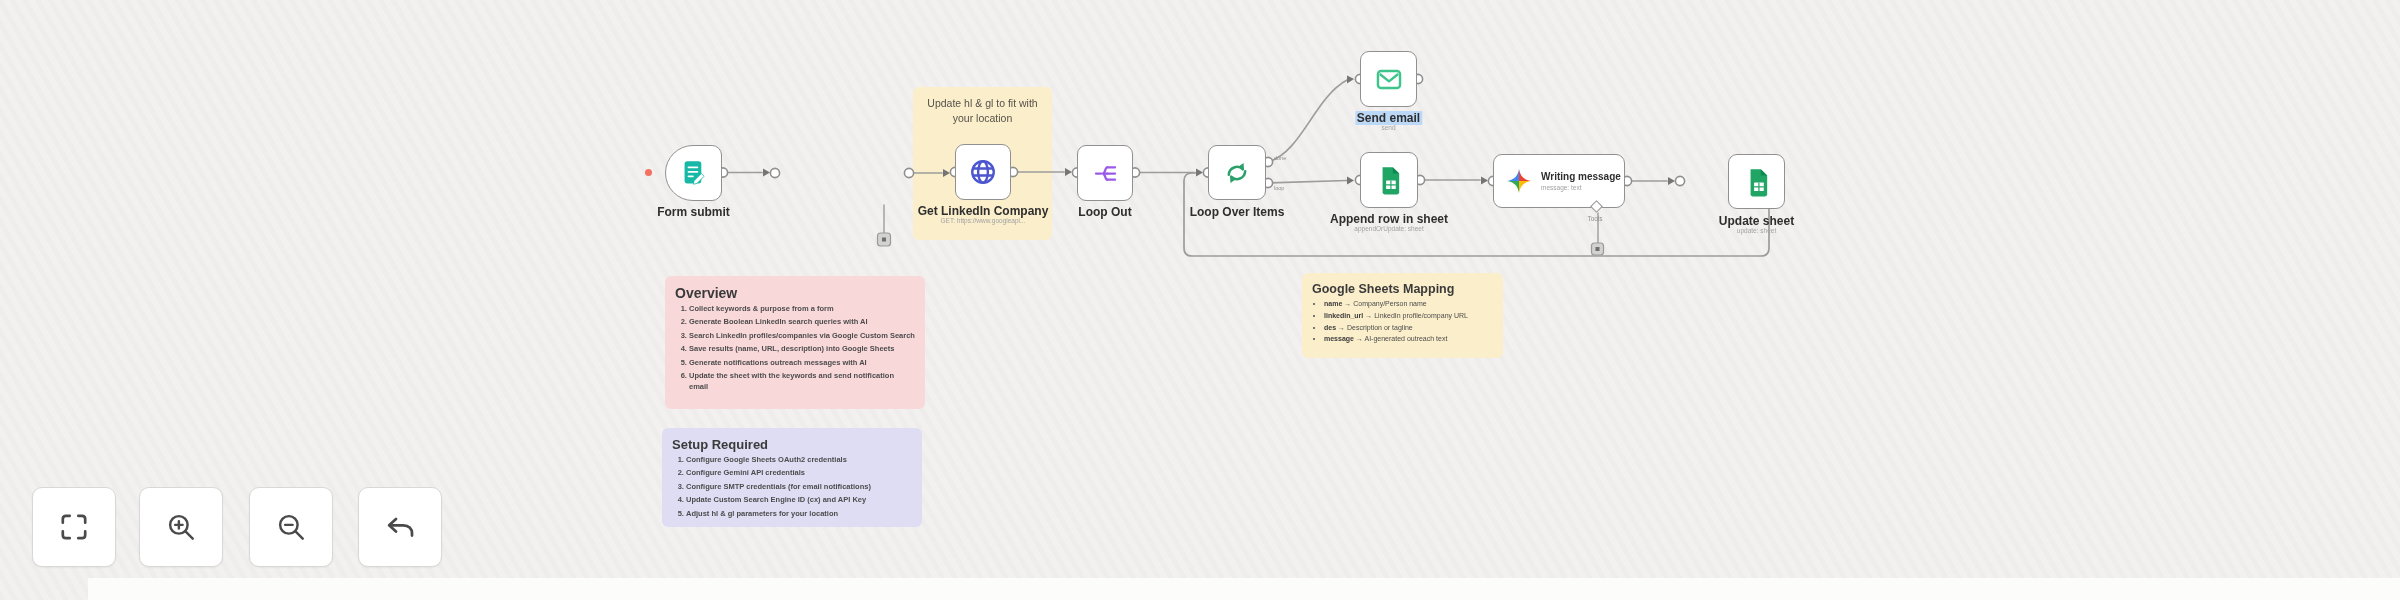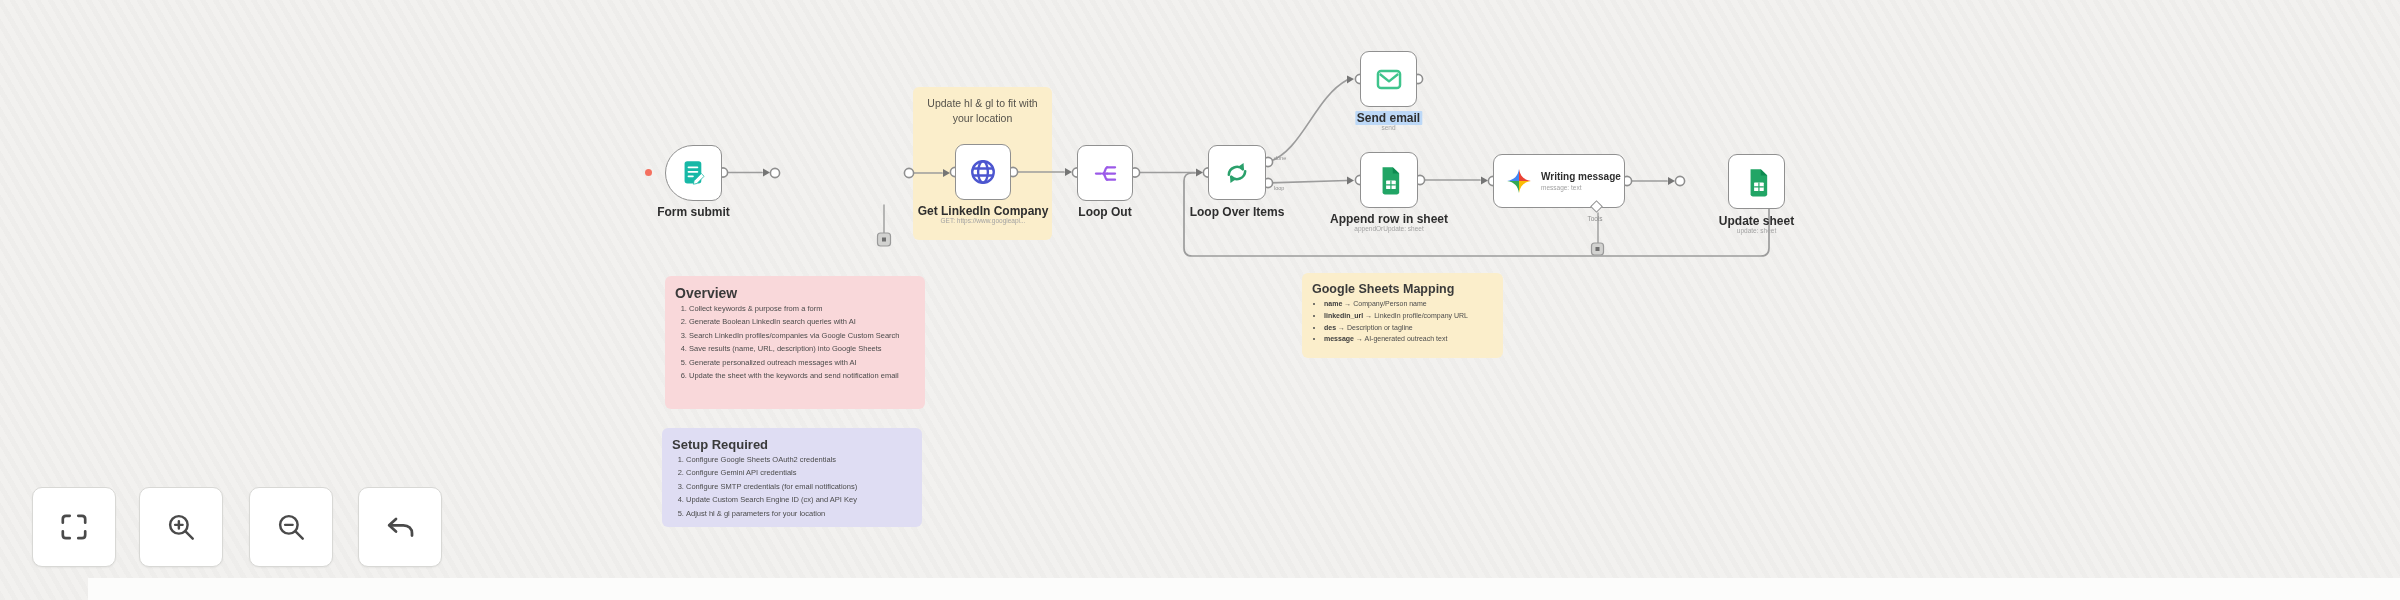--- a/index.html
+++ b/index.html
@@ -20,21 +20,21 @@
   .sticky-pink{background:#f9d8da;}
   .sticky-purple{background:#dfddf3;}
   .note-loc{left:913px;top:87px;width:139px;height:153px;font-size:10.5px;line-height:1.4;color:#55524b;text-align:center;}
   .note-overview{left:665px;top:276px;width:260px;height:133px;}
   .note-overview h2{font-size:14px;}
   .note-setup{left:662px;top:428px;width:260px;height:99px;}
   .note-setup h2{font-size:13px;}
   .note-mapping{left:1302px;top:273px;width:201px;height:85px;}
   .note-mapping h2{font-size:12.5px;}
   .sticky ol{margin:3px 0 0 0;padding-left:14px;font-size:7.5px;line-height:1.45;color:#4c4c4c;}
-  .sticky ol li{margin-bottom:2.5px;}
+  .sticky ol li{margin-bottom:2.5px;font-weight:bold;}
   .sticky ul{margin:3px 0 0 0;padding-left:12px;font-size:7px;line-height:1.4;color:#4c4c4c;list-style:disc;}
   .sticky ul li{margin-bottom:2px;}
   .mkey{font-weight:700;color:#3c3c3c;}
   
   .node{position:absolute;z-index:2;}
   .box{background:#fff;border:1.6px solid #909090;border-radius:9px;display:flex;align-items:center;justify-content:center;}
   .sq{width:56px;height:56px;}
   .tbox{width:57px;height:56px;border-radius:28px 10px 10px 28px;}
   .wbox{width:132px;height:54px;justify-content:flex-start;padding-left:12px;}
   .wtext{margin-left:9px;}
@@ -62,21 +62,21 @@
     <span>Update hl &amp; gl to fit with your location</span>
   </div>
 
   <div class="sticky sticky-pink note-overview">
     <h2>Overview</h2>
     <ol>
       <li>Collect keywords &amp; purpose from a form</li>
       <li>Generate Boolean LinkedIn search queries with AI</li>
       <li>Search LinkedIn profiles/companies via Google Custom Search</li>
       <li>Save results (name, URL, description) into Google Sheets</li>
-      <li>Generate personalized outreach messages with AI</li>
+      <li>Generate notifications outreach messages with AI</li>
       <li>Update the sheet with the keywords and send notification email</li>
     </ol>
   </div>
 
   <div class="sticky sticky-purple note-setup">
     <h2>Setup Required</h2>
     <ol>
       <li>Configure Google Sheets OAuth2 credentials</li>
       <li>Configure Gemini API credentials</li>
       <li>Configure SMTP credentials (for email notifications)</li>

